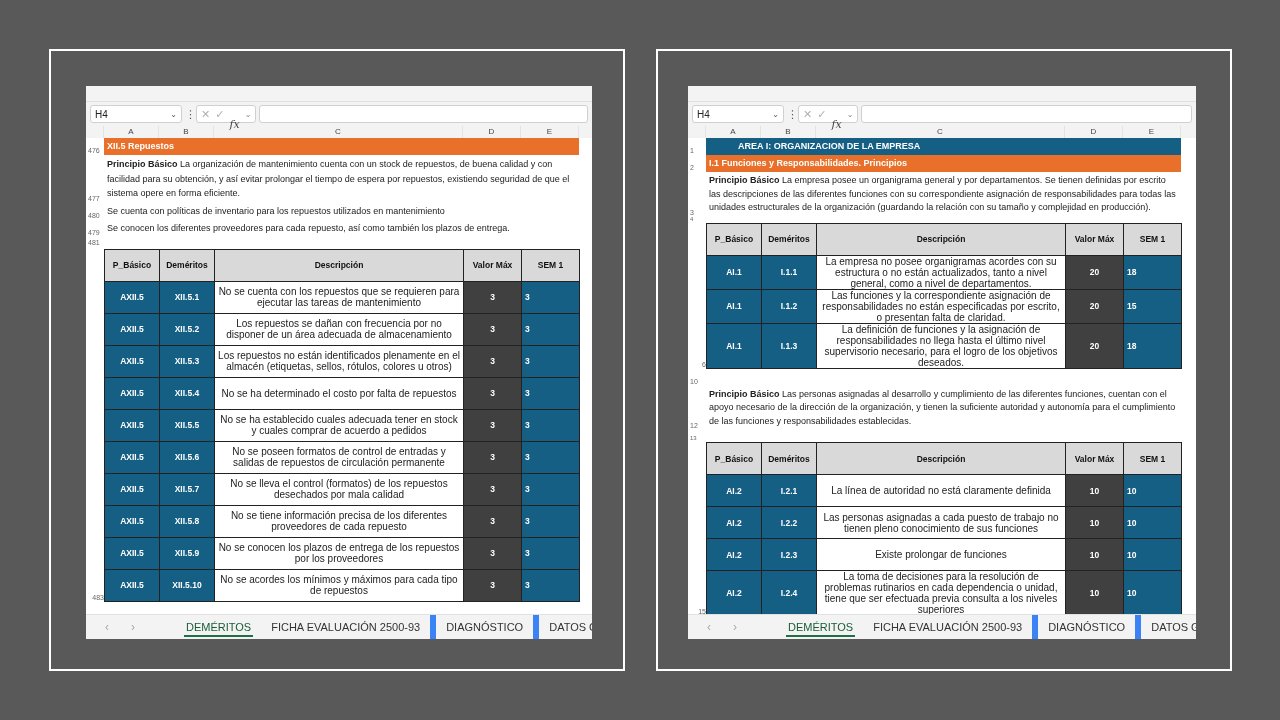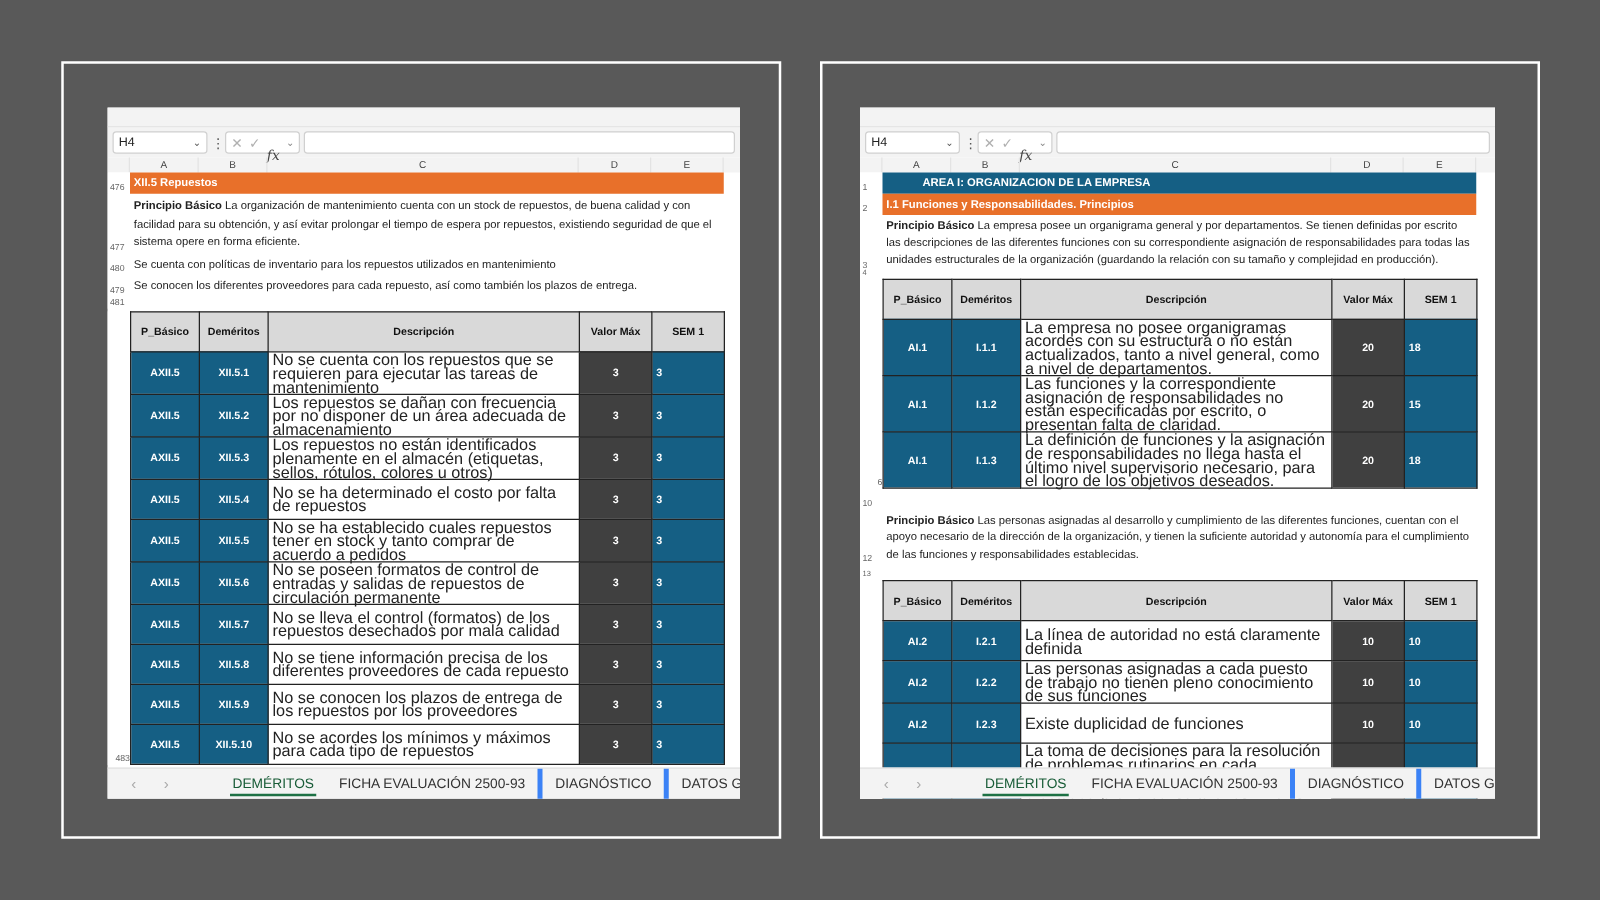--- a/index.html
+++ b/index.html
@@ -10,21 +10,21 @@
   .frame.left { left: 49px; top: 49px; width: 576px; height: 622px; }
   .frame.right { left: 656px; top: 49px; width: 576px; height: 622px; }
 
   .excel { position: absolute; background: #ffffff; overflow: hidden; }
   .frame.left .excel { left: 35px; top: 35px; width: 506px; height: 553px; }
   .frame.right .excel { left: 30px; top: 35px; width: 508px; height: 553px; }
 
   .ribbon-strip { height: 16px; background: #f3f3f3; border-bottom: 1px solid #e1e1e1; }
 
   .formula-bar { height: 24px; background: #f3f3f3; display: flex; align-items: center; padding: 0 4px; gap: 3px; }
-  .namebox { width: 76px; height: 18px; background: #fff; border: 1px solid #d0d0d0; border-radius: 3px; display: flex; align-items: center; justify-content: space-between; padding: 0 4px; font-size: 10px; color: #222; gap: 24px; }
+  .namebox { width: 92px; height: 18px; background: #fff; border: 1px solid #d0d0d0; border-radius: 3px; display: flex; align-items: center; justify-content: space-between; padding: 0 4px; font-size: 10px; color: #222; gap: 24px; }
   .namebox .chev { font-size: 8px; color: #555; }
   .kebab { font-size: 11px; color: #555; width: 8px; text-align: center; }
   .fx-group { height: 18px; background: #fff; border: 1px solid #d0d0d0; border-radius: 3px; display: flex; align-items: center; gap: 5px; padding: 0 4px; font-size: 11px; color: #b0b0b0; }
   .fx-group .fx { font-family: "DejaVu Serif", serif; font-style: italic; color: #444; font-size: 11px; margin-top: 20px; }
   .fx-group .fxchev { font-size: 8px; color: #888; }
   .formula-input { flex: 1; height: 18px; background: #fff; border: 1px solid #d0d0d0; border-radius: 3px; }
 
   .col-headers { height: 12px; display: flex; background: #f3f3f3; font-size: 8px; color: #444; }
   .col-headers .corner { width: 18px; }
   .col-headers div { text-align: center; line-height: 12px; border-right: 1px solid #e3e3e3; }
@@ -40,28 +40,28 @@
   .band.blue { background: #155f84; padding-left: 32px; }
 
   .para { font-size: 9px; line-height: 14.5px; color: #222; padding: 2px 3px; width: 475px; }
   .para b { font-weight: bold; }
   .line { font-size: 9px; line-height: 17px; color: #222; padding-left: 3px; }
 
   table.grid { border-collapse: collapse; table-layout: fixed; width: 475px; }
   table.grid td, table.grid th { border: 1px solid #222; font-size: 8px; padding: 0 3px; vertical-align: middle; }
   table.grid th { background: #d9d9d9; color: #111; font-weight: bold; text-align: center; height: 32px; font-size: 8.5px; }
   table.grid td.code { background: #155f84; color: #fff; font-weight: bold; text-align: center; font-size: 8.5px; }
-  table.grid td.desc { background: #fff; color: #222; font-size: 13px; line-height: 11px; }
+  table.grid td.desc { background: #fff; color: #222; font-size: 10px; line-height: 11px; text-align: center; }
   table.grid td.vmax { background: #404040; color: #fff; font-weight: bold; text-align: center; font-size: 8.5px; }
   table.grid td.sem { background: #155f84; color: #fff; font-weight: bold; text-align: left; font-size: 8.5px; }
 
   .tabs-bar { position: absolute; left: 0; bottom: 0; width: 100%; height: 25px; background: #f3f3f3; display: flex; align-items: center; font-size: 11px; color: #333; border-top: 1px solid #e1e1e1; }
   .tabs-bar .nav { width: 26px; text-align: center; color: #aaa; font-size: 12px; }
   .tabs-bar .navwrap { display: flex; margin-left: 8px; margin-right: 30px; }
-  .tab { padding: 0 10px; height: 25px; line-height: 24px; white-space: nowrap; border-right: 4px solid #3b82f6; }
+  .tab { padding: 0 10px; height: 25px; line-height: 24px; white-space: nowrap; border-right: 6px solid #3b82f6; }
   .tab.active { color: #185c37; font-weight: normal; position: relative; border-right: none; }
   .tab.active::after { content: ""; position: absolute; left: 8px; right: 8px; bottom: 3px; height: 2px; background: #1e7145; }
 </style>
 </head>
 <body>
 
 <div class="frame left">
   <div class="excel">
     <div class="ribbon-strip"></div>
     <div class="formula-bar">
@@ -163,21 +163,21 @@
                 <tr style="height: 32px;">
                   <td class="code">AXII.5</td>
                   <td class="code">XII.5.4</td>
                   <td class="desc">No se ha determinado el costo por falta de repuestos</td>
                   <td class="vmax">3</td>
                   <td class="sem">3</td>
                 </tr>
                 <tr style="height: 32px;">
                   <td class="code">AXII.5</td>
                   <td class="code">XII.5.5</td>
-                  <td class="desc">No se ha establecido cuales repuestos tener en stock y tanto comprar de acuerdo a pedidos</td>
+                  <td class="desc">No se ha establecido cuales adecuada tener en stock y cuales comprar de acuerdo a pedidos</td>
                   <td class="vmax">3</td>
                   <td class="sem">3</td>
                 </tr>
                 <tr style="height: 32px;">
                   <td class="code">AXII.5</td>
                   <td class="code">XII.5.6</td>
                   <td class="desc">No se poseen formatos de control de entradas y salidas de repuestos de circulación permanente</td>
                   <td class="vmax">3</td>
                   <td class="sem">3</td>
                 </tr>
@@ -373,21 +373,21 @@
                 <tr style="height: 32px;">
                   <td class="code">AI.2</td>
                   <td class="code">I.2.2</td>
                   <td class="desc">Las personas asignadas a cada puesto de trabajo no tienen pleno conocimiento de sus funciones</td>
                   <td class="vmax">10</td>
                   <td class="sem">10</td>
                 </tr>
                 <tr style="height: 32px;">
                   <td class="code">AI.2</td>
                   <td class="code">I.2.3</td>
-                  <td class="desc">Existe duplicidad de funciones</td>
+                  <td class="desc">Existe prolongar de funciones</td>
                   <td class="vmax">10</td>
                   <td class="sem">10</td>
                 </tr>
                 <tr style="height: 32px;">
                   <td class="code">AI.2</td>
                   <td class="code">I.2.4</td>
                   <td class="desc">La toma de decisiones para la resolución de problemas rutinarios en cada dependencia o unidad, tiene que ser efectuada previa consulta a los niveles superiores</td>
                   <td class="vmax">10</td>
                   <td class="sem">10</td>
                 </tr>

